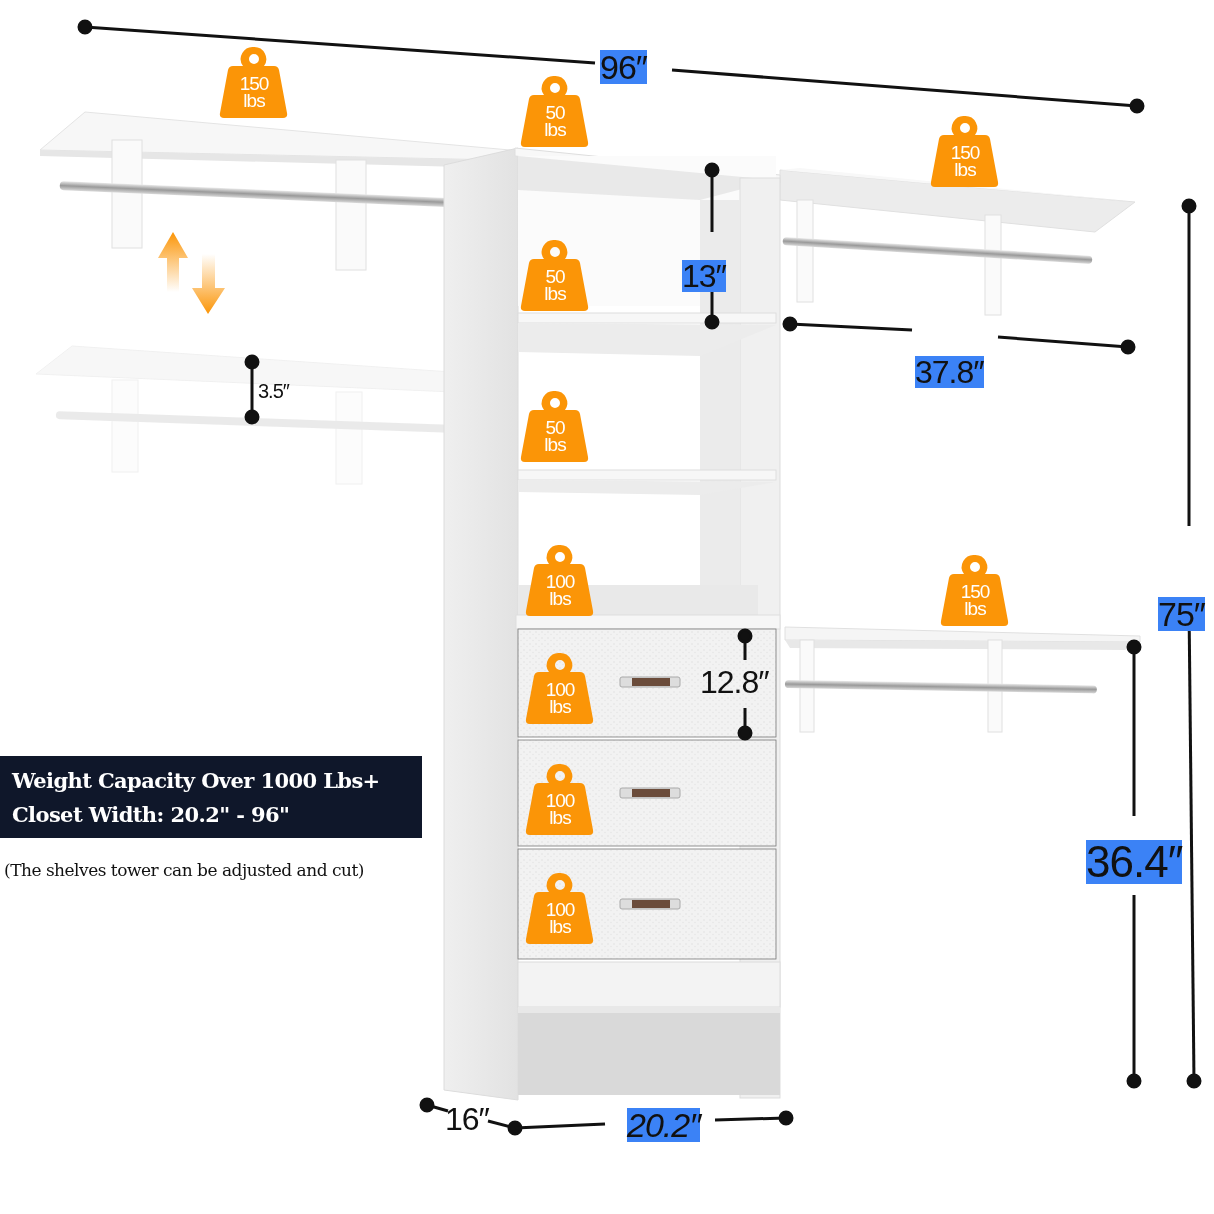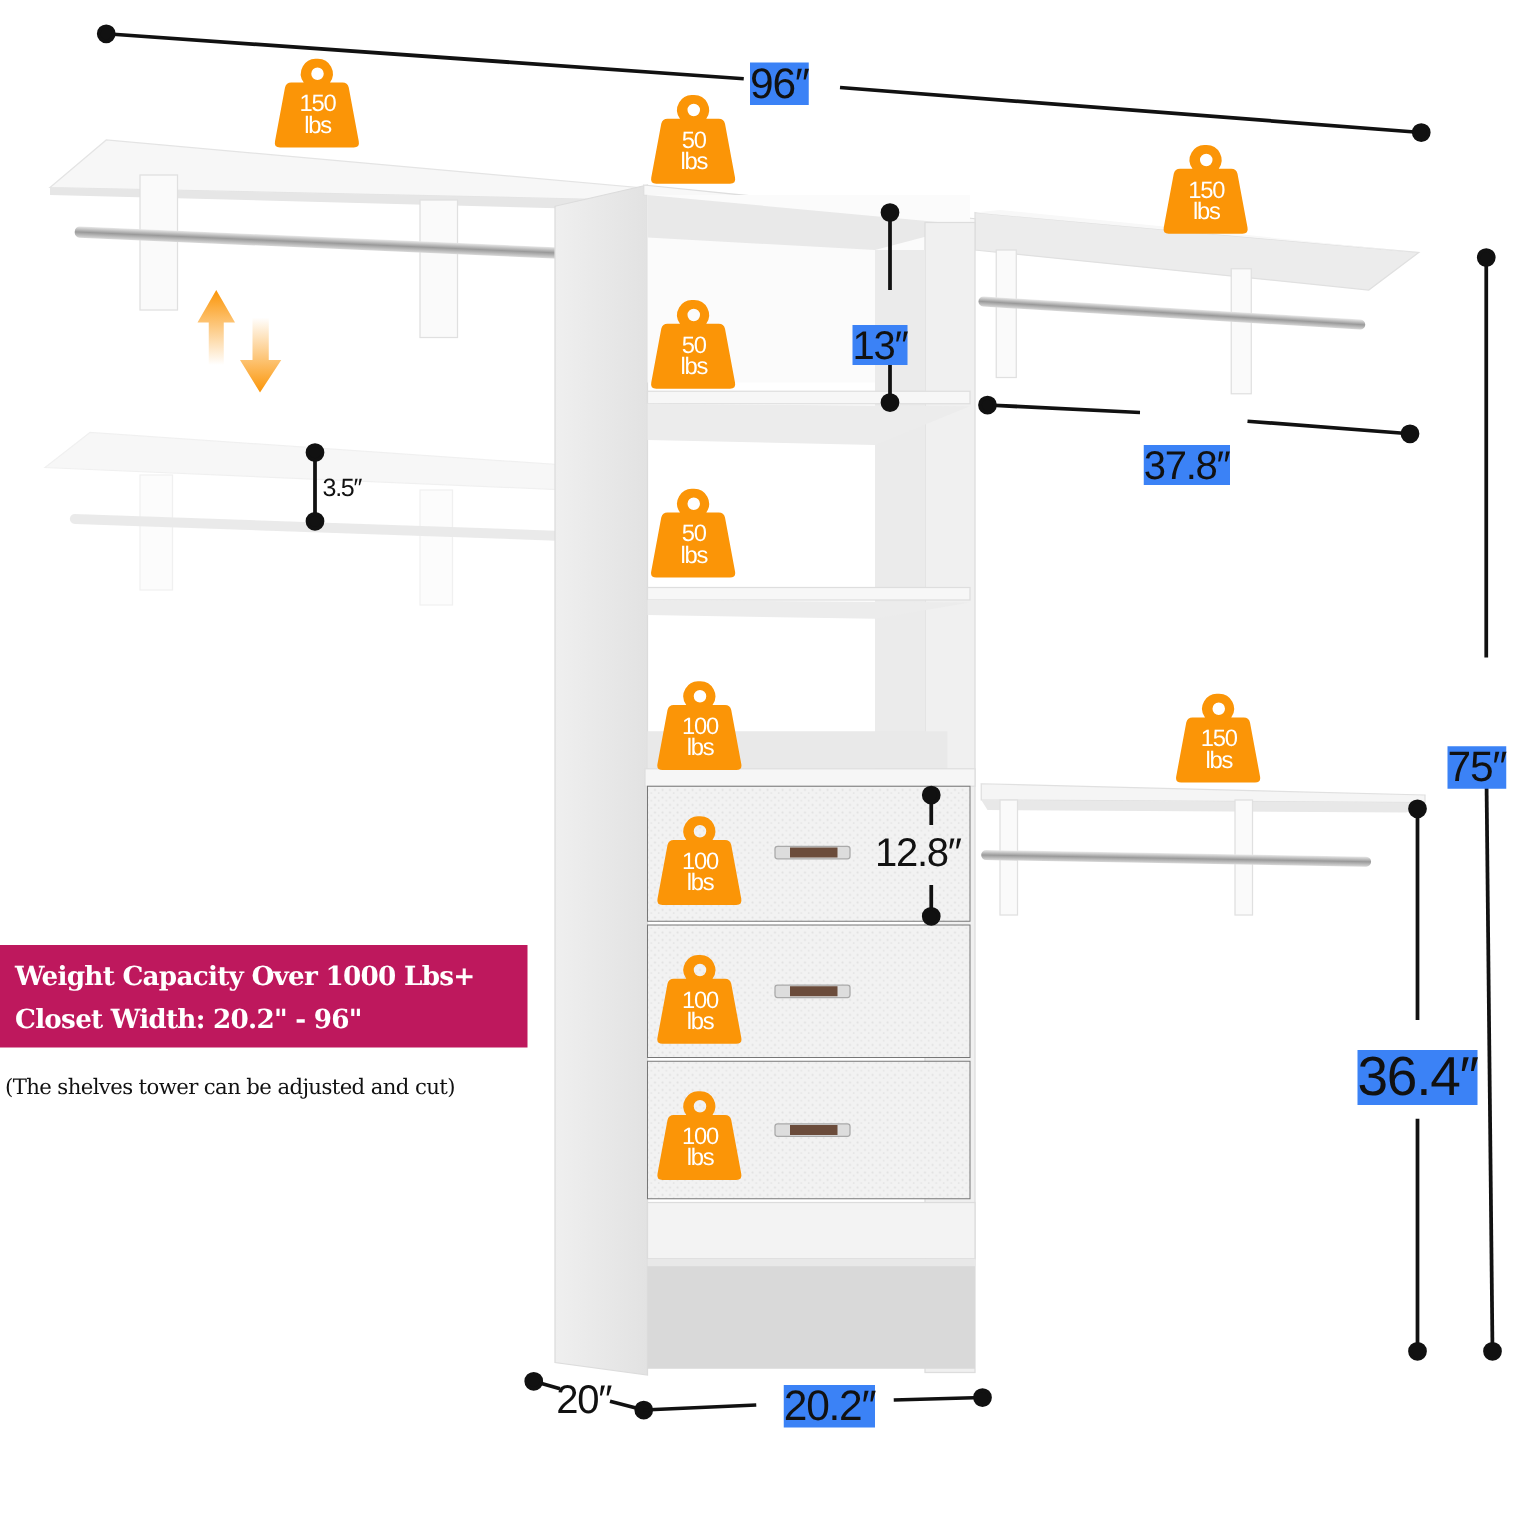--- a/index.html
+++ b/index.html
@@ -4,21 +4,21 @@
 <style>
   html,body{margin:0;padding:0;background:#fff;}
   body{width:1214px;height:1214px;position:relative;overflow:hidden;font-family:"Liberation Sans",sans-serif;}
   svg.scene{position:absolute;left:0;top:0;}
   .dim-label{position:absolute;font-family:"Liberation Sans",sans-serif;color:#111;font-weight:400;letter-spacing:-1px;background:#3b82f6;line-height:1;white-space:nowrap;}
   .weight{position:absolute;width:70px;height:74px;}
   .weight svg{position:absolute;left:0;top:0;}
   .weight .wt{position:absolute;left:0;width:100%;text-align:center;color:#fff;font-family:"Liberation Sans",sans-serif;line-height:0.9;letter-spacing:-1px;}
   .weight .wv{top:30px;font-size:19px;}
   .weight .wu{top:47px;font-size:19px;}
-  .banner{position:absolute;left:0;top:756px;width:422px;height:82px;background:#be185d;}
+  .banner{position:absolute;left:0;top:756px;width:422px;height:82px;background:#0f172a;}
   .banner .line{position:absolute;left:12px;color:#fff;font-family:"DejaVu Serif","Liberation Serif",serif;font-weight:bold;font-size:21px;letter-spacing:-0.6px;white-space:nowrap;}
   .note{position:absolute;left:4px;top:860px;font-family:"DejaVu Serif","Liberation Serif",serif;font-weight:normal;font-size:17px;color:#111;letter-spacing:-0.5px;white-space:nowrap;}
 </style>
 </head>
 <body>
 
 <svg class="scene" width="1214" height="1214" viewBox="0 0 1214 1214">
   <defs>
     <linearGradient id="rodG" x1="0" y1="0" x2="0" y2="1">
       <stop offset="0" stop-color="#e8e8e8"></stop>
@@ -163,22 +163,22 @@
   </g>
 </svg>
 
 <div class="dim-label" style="left:600px;top:50px;font-size:34px;">96″</div>
 <div class="dim-label" style="left:682px;top:260px;font-size:32px;">13″</div>
 <div class="dim-label" style="left:915px;top:313px;font-size:32px;margin-top:43px;">37.8″</div>
 <div class="dim-label" style="left:258px;top:381px;font-size:20px;background:transparent;">3.5″</div>
 <div class="dim-label" style="left:700px;top:666px;font-size:32px;background:transparent;">12.8″</div>
 <div class="dim-label" style="left:1158px;top:549px;font-size:34px;margin-top:48px;">75″</div>
 <div class="dim-label" style="left:1086px;top:840px;font-size:44px;">36.4″</div>
-<div class="dim-label" style="left:445px;top:1103px;font-size:32px;background:transparent;">20″</div>
-<div class="dim-label" style="left:627px;top:1108px;font-size:34px;">20.2″</div>
+<div class="dim-label" style="left:445px;top:1103px;font-size:32px;background:transparent;">16″</div>
+<div class="dim-label" style="left:627px;top:1108px;font-size:34px;font-style:italic;">20.2″</div>
 
 <div class="weight" style="left:219px;top:45px;">
   <svg width="70" height="74" viewBox="0 0 70 74">
       <path d="M35 2a12 12 0 0 1 10 19h10q4 0 5 4l8 43q1 5-4 5H5q-5 0-4-5l8-43q1-4 5-4h10A12 12 0 0 1 35 2zm0 7a5 5 0 1 0 0 10a5 5 0 1 0 0-10z" fill="#fb9507"></path>
     </svg>
   <div class="wt wv">150</div>
   <div class="wt wu">lbs</div>
 </div>
 <div class="weight" style="left:520px;top:74px;">
   <svg width="70" height="74" viewBox="0 0 70 74">

